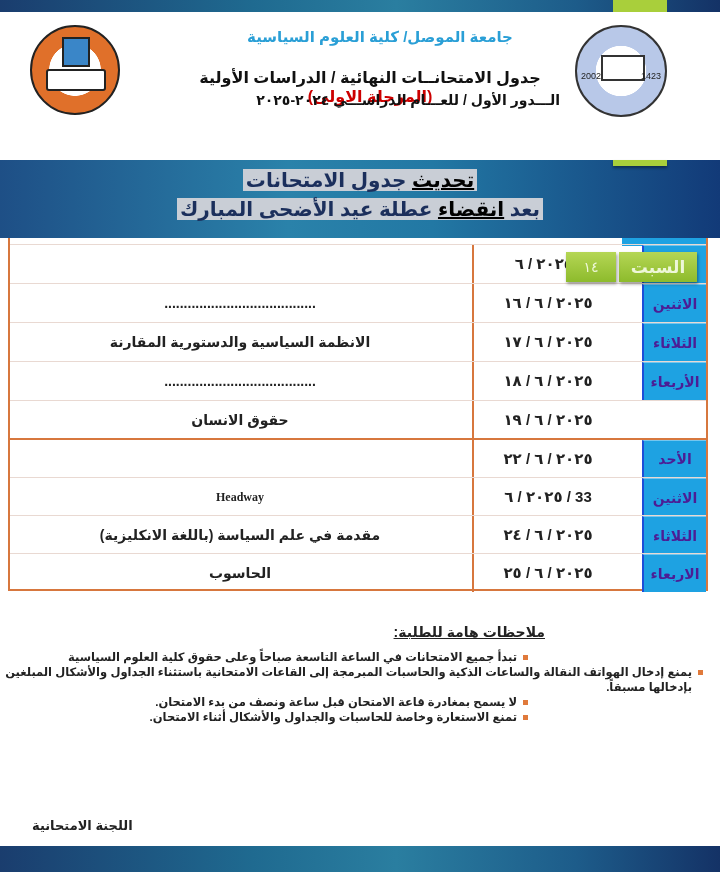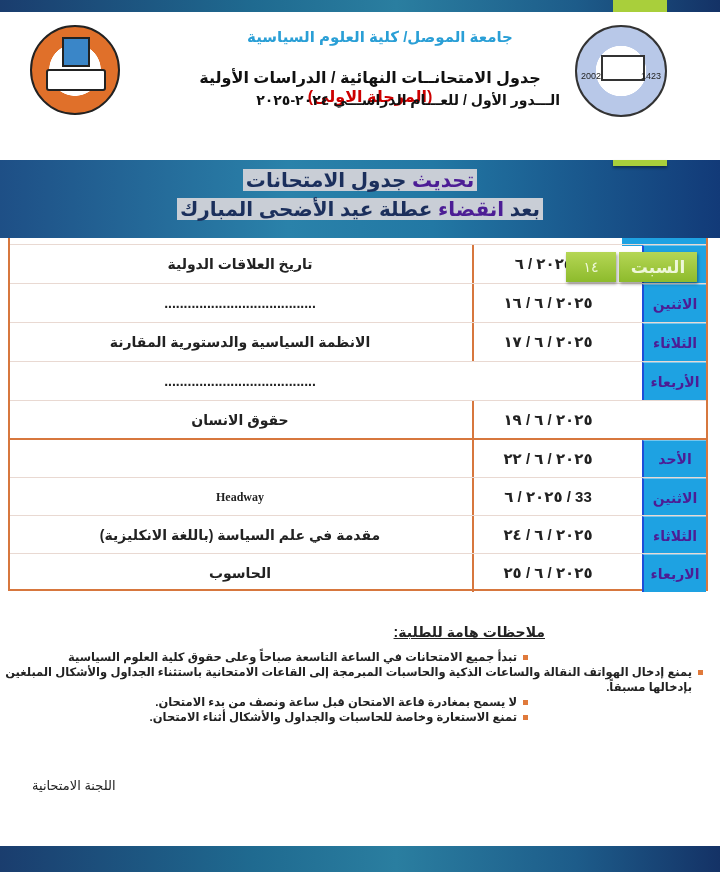--- a/index.html
+++ b/index.html
@@ -26,21 +26,21 @@
   .sched-title { position: absolute; top: 68px; left: 180px; width: 380px; text-align: center; font-size: 16px; font-weight: bold; color: #111; }
   .sched-title .stage { color: #c00; }
   .round-title { position: absolute; top: 92px; left: 200px; width: 360px; text-align: right; font-size: 14px; font-weight: bold; color: #111; }
 
   
   .banner { position: absolute; top: 160px; left: 0; width: 720px; height: 78px;
     background: linear-gradient(90deg, #1e4f86 0%, #2a82aa 40%, #2278a4 60%, #123a78 100%); }
   .banner-accent { position: absolute; top: 160px; left: 613px; width: 54px; height: 6px; background: #a9cf3b; box-shadow: 0 2px 3px rgba(0,0,0,.4); }
   .banner-line { position: absolute; left: 0; width: 720px; text-align: center; font-weight: bold; font-size: 20px; color: #1b2f5c; }
   .banner-line span.box { background: #c9ced6; padding: 0 3px; }
-  .banner-line .red { color: #4c1d95; }
+  .banner-line .red { color: #000000; text-decoration: underline; }
   .bl1 { top: 168px; } .bl2 { top: 197px; }
 
   
   .table { position: absolute; top: 238px; left: 8px; width: 700px; height: 353px; border: 2px solid #d7773e; border-top: none; }
   .row { position: absolute; left: 0; width: 696px; height: 39px; border-top: 1px solid #e9d9d2; }
   .row.sep { border-top: 2px solid #d7773e; }
   .cell-day { position: absolute; right: 0; width: 64px; height: 100%; background: #1ea2e2; border-left: 2px solid #1d4ed8; color: #4c1d95; font-weight: bold; font-size: 14px; display: flex; align-items: center; justify-content: center; border-top: 1px solid #74c6ef; }
   .cell-date { position: absolute; right: 84px; width: 150px; height: 100%; border-left: 2px solid #d7773e; font-size: 15px; font-weight: bold; color: #222; display: flex; align-items: center; justify-content: center; direction: ltr; letter-spacing: 1px; }
   .cell-subj { position: absolute; right: 236px; width: 460px; height: 100%; font-size: 14px; font-weight: bold; color: #222; display: flex; align-items: center; justify-content: center; }
   .cell-subj.en { font-family: "Liberation Serif", serif; font-size: 12px; }
@@ -48,21 +48,21 @@
   .table-top .blue { position: absolute; right: 2px; top: 0; width: 84px; height: 8px; background: #1ea2e2; }
 
   .highlight-day { position: absolute; top: 252px; left: 619px; width: 78px; height: 30px; background: linear-gradient(#b5d655, #8dbb2c); color: #eef7d8; font-weight: bold; font-size: 17px; display: flex; align-items: center; justify-content: center; box-shadow: 1px 2px 3px rgba(0,0,0,.4); }
   .highlight-num { position: absolute; top: 252px; left: 566px; width: 50px; height: 30px; background: linear-gradient(#b5d655, #8dbb2c); color: #eef7d8; font-weight: normal; font-size: 14px; display: flex; align-items: center; justify-content: center; box-shadow: 1px 2px 3px rgba(0,0,0,.4); }
 
   
   .notes-title { position: absolute; top: 624px; right: 175px; font-size: 14px; font-weight: bold; color: #222; text-decoration: underline; }
   .notes { position: absolute; top: 650px; right: 16px; width: 700px; list-style: none; font-size: 11.5px; font-weight: bold; color: #222; line-height: 15px; }
   .notes li { position: relative; padding-right: 12px; }
   .notes li::before { content: ""; position: absolute; right: 1px; top: 5px; width: 5px; height: 5px; background: #e07a3b; }
-  .committee { position: absolute; top: 778px; left: 32px; font-size: 13px; font-weight: normal; color: #222; direction: rtl; text-align: right; }
+  .committee { position: absolute; top: 818px; left: 32px; font-size: 13px; font-weight: bold; color: #222; direction: rtl; text-align: right; }
 </style>
 </head>
 <body>
 
 <div class="band top-band"></div>
 <div class="top-accent"></div>
 
 <div class="logo logo-left">
   <div class="inner"></div>
   <div class="book"></div>
@@ -86,34 +86,34 @@
   <span class="box"><span>بعد</span> <span class="red">انقضاء</span> <span>عطلة عيد الأضحى المبارك</span></span>
 </div>
 
 <div class="table-top">
     <div class="blue"></div>
   </div>
 <div class="table">
   <div class="row" style="top:6px">
     <div class="cell-day">السبت</div>
     <div class="cell-date">٢٠٢٥ / ٦ /</div>
-    <div class="cell-subj">تاريخ العلاقات الدولية</div>
   </div>
   <div class="row" style="top:45px">
     <div class="cell-day">الاثنين</div>
     <div class="cell-date">٢٠٢٥ / ٦ / ١٦</div>
     <div class="cell-subj">.......................................</div>
   </div>
   <div class="row" style="top:84px">
     <div class="cell-day">الثلاثاء</div>
     <div class="cell-date">٢٠٢٥ / ٦ / ١٧</div>
     <div class="cell-subj">الانظمة السياسية والدستورية المقارنة</div>
   </div>
   <div class="row" style="top:123px">
     <div class="cell-day">الأربعاء</div>
+    <div class="cell-date">٢٠٢٥ / ٦ / ١٨</div>
     <div class="cell-subj">.......................................</div>
   </div>
   <div class="row" style="top:162px">
     <div class="cell-date">٢٠٢٥ / ٦ / ١٩</div>
     <div class="cell-subj">حقوق الانسان</div>
   </div>
   <div class="row sep" style="top:200px">
     <div class="cell-day">الأحد</div>
     <div class="cell-date">٢٠٢٥ / ٦ / ٢٢</div>
   </div>

